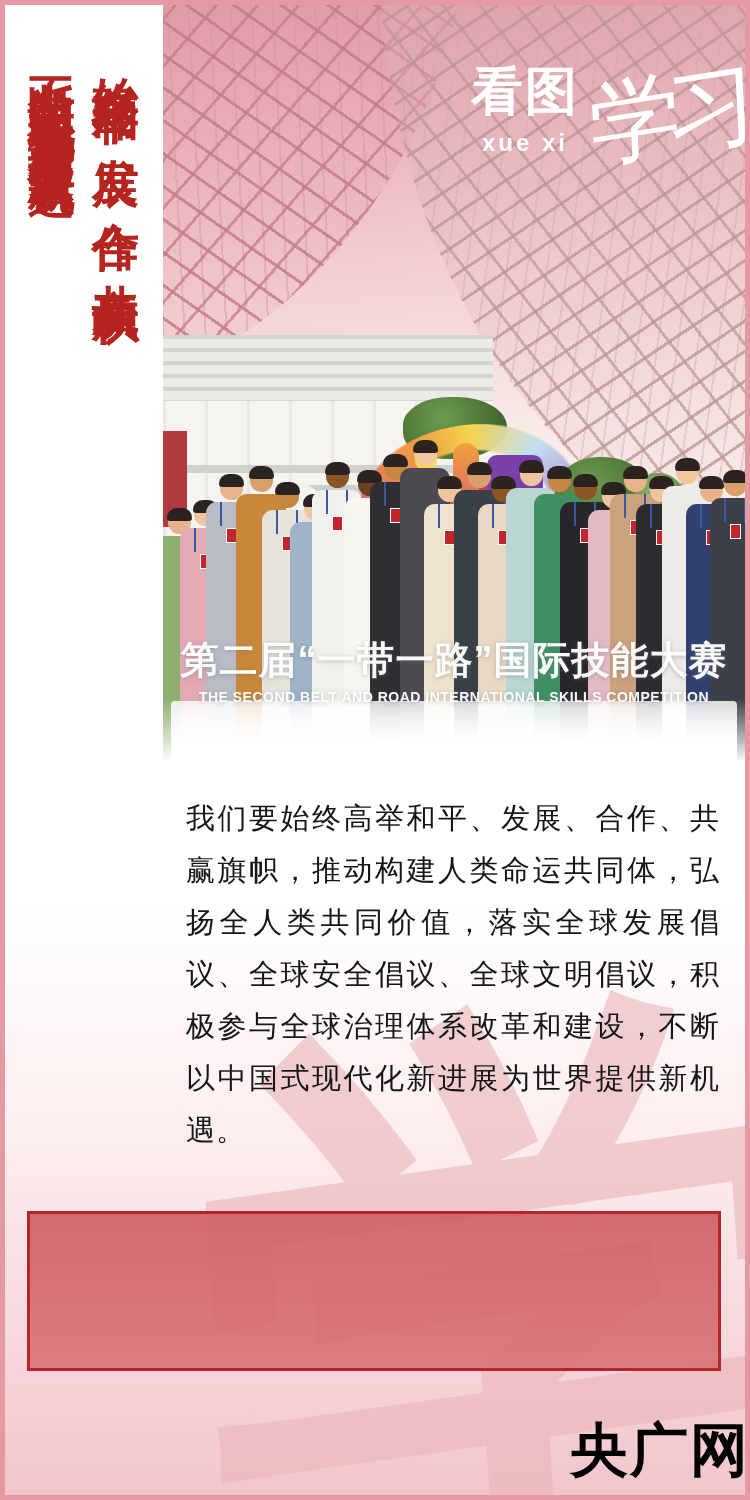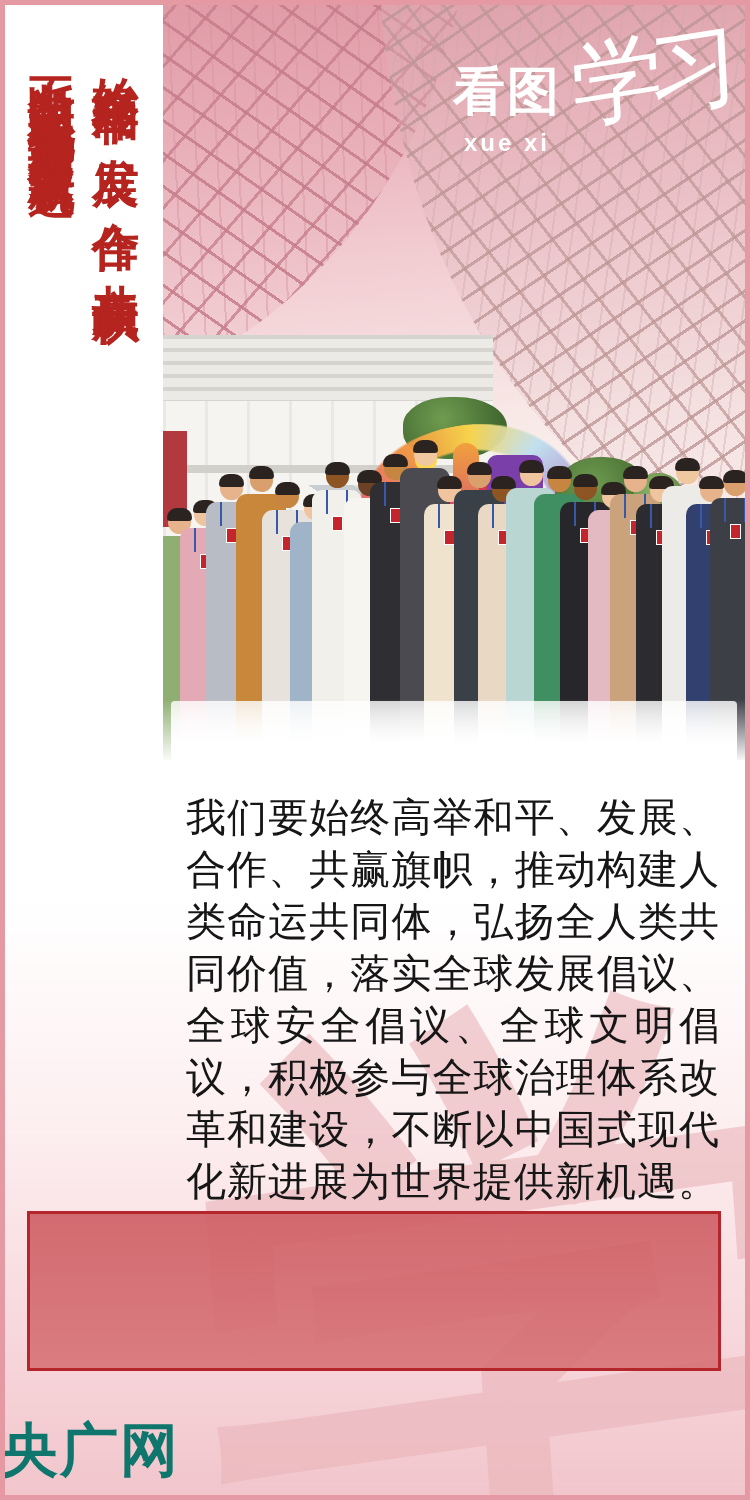--- a/index.html
+++ b/index.html
@@ -89,42 +89,42 @@
   .person .torso { width:50px; margin:2px auto 0; border-radius:11px 11px 0 0; position:relative; }
   .person .badge { position:absolute; left:20px; top:26px; width:11px; height:15px; background:#c4242c; border:1px solid #fff; }
   .person .lanyard { position:absolute; left:14px; top:0; width:22px; height:24px; border-left:2px solid #3858a8; border-right:2px solid #3858a8; }
   .banner { position:absolute; left:0; right:0; top:630px; z-index:7; text-align:center;
     color:rgba(255,255,255,.96); text-shadow:0 1px 4px rgba(110,115,125,.45); }
   .banner-cn { font-size:38px; font-weight:bold; letter-spacing:1px; font-family:"Liberation Sans", sans-serif; }
   .banner-en { font-size:14px; font-weight:bold; letter-spacing:.5px; margin-top:3px; font-family:"Liberation Sans", sans-serif; }
   .pedestal { position:absolute; left:8px; right:8px; top:696px; height:62px; z-index:6;
     background:linear-gradient(180deg, rgba(255,255,255,.8), #ffffff 70%); border-radius:4px; }
   
-  .logo { position:absolute; right:18px; top:30px; z-index:8; display:flex; align-items:flex-start; color:#fff; }
+  .logo { position:absolute; right:0; top:30px; z-index:8; display:flex; align-items:flex-end; color:#fff; }
   .logo-block { text-align:center; margin-top:22px; }
   .logo-title { font-size:52px; font-weight:bold; letter-spacing:2px; font-family:"Liberation Sans", sans-serif; }
   .logo-pinyin { font-size:24px; font-weight:bold; letter-spacing:3px; margin-top:2px; font-family:"Liberation Sans", sans-serif; }
   .logo-script { font-size:92px; line-height:.9; letter-spacing:-14px; transform:rotate(-9deg) skewX(-6deg); margin-left:10px; font-family:"Liberation Serif", serif; }
   
   .quote-body {
     position:absolute; left:186px; top:792px; width:534px; z-index:10;
-    font-size:40px; line-height:52px; color:#161616; text-align:justify; letter-spacing:1px;
+    font-size:29px; line-height:52px; color:#161616; text-align:justify; letter-spacing:1px;
   }
   
   .attr-box {
     position:absolute; left:27px; top:1211px; width:694px; height:160px; z-index:12;
     background:linear-gradient(180deg, rgba(206,94,100,.9), rgba(214,112,116,.88));
     border:3px solid #b4262b; color:#fff; padding:26px 36px 0 34px;
     font-size:33px; line-height:64px; letter-spacing:1px;
   }
   .attr-line1 { padding-left:24px; }
   
   .brand {
-    position:absolute; left:0; right:0; top:1412px; z-index:12; text-align:left;
-    font-size:58px; font-weight:bold; color:#0f766e; letter-spacing:2px;
+    position:absolute; left:0; right:0; top:1412px; z-index:12; text-align:right;
+    font-size:58px; font-weight:bold; color:#000000; letter-spacing:2px;
     font-family:"Liberation Sans", sans-serif;
   }
 </style>
 </head>
 <body>
 
 <div class="watermark">学</div>
 
 <div class="v-col v-col-1">始终高举和平　发展　合作　共赢旗帜</div>
 <div class="v-col v-col-2">不断以中国式现代化新进展为世界提供新机遇</div>
@@ -314,20 +314,24 @@
         <div class="head" style="background: rgb(217, 160, 110);">
           <div class="hair"></div>
         </div>
         <div class="torso" style="background: rgb(60, 63, 70); height: 262px;">
           <div class="lanyard"></div>
           <div class="badge"></div>
         </div>
       </div>
     </div>
   <div class="pedestal"></div>
+  <div class="banner">
+    <div class="banner-cn">第二届“一带一路”国际技能大赛</div>
+    <div class="banner-en">THE SECOND BELT AND ROAD INTERNATIONAL SKILLS COMPETITION</div>
+  </div>
   <div class="logo">
     <div class="logo-block">
       <div class="logo-title">看图</div>
       <div class="logo-pinyin">xue xi</div>
     </div>
     <div class="logo-script">学习</div>
   </div>
 </div>
 
 <div class="quote-body">我们要始终高举和平、发展、合作、共赢旗帜，推动构建人类命运共同体，弘扬全人类共同价值，落实全球发展倡议、全球安全倡议、全球文明倡议，积极参与全球治理体系改革和建设，不断以中国式现代化新进展为世界提供新机遇。</div>

